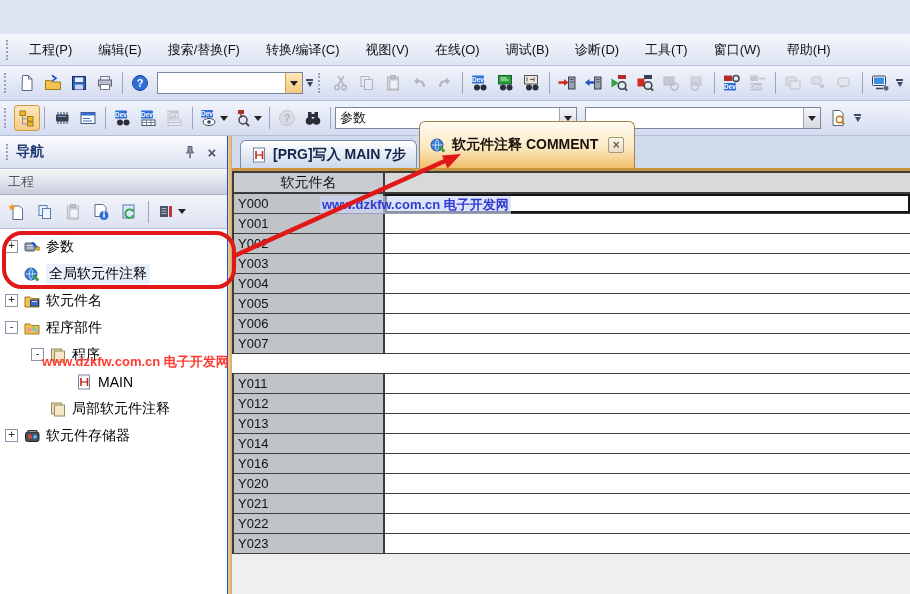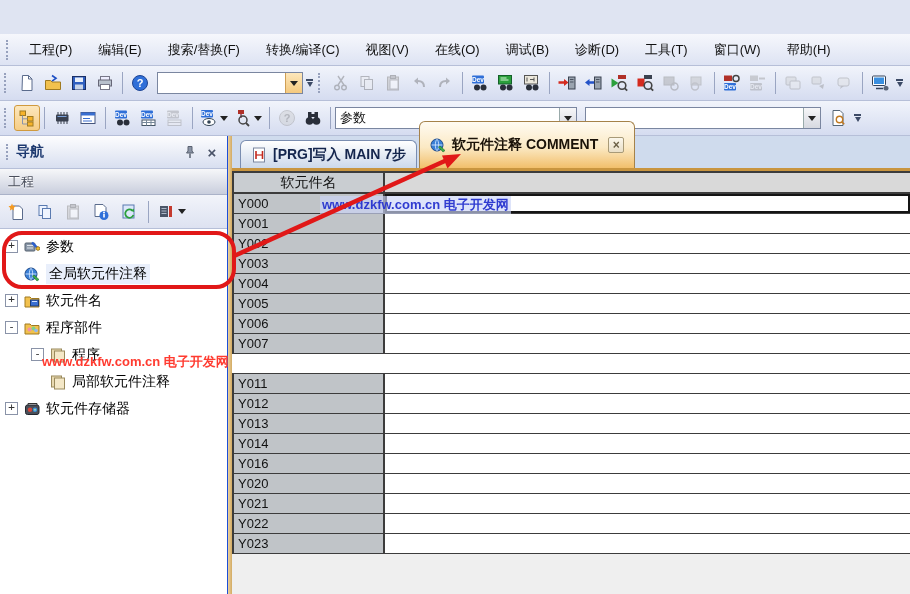--- a/index.html
+++ b/index.html
@@ -528,20 +528,31 @@
         <div class="tree-item lvl1">
           <span class="expander">-</span>
           <span class="ti">
             <svg width="16" height="16">
                 <rect x="1.5" y="2" width="10" height="11" fill="#e8d9b0" stroke="#9a8a5c"></rect>
                 <rect x="4.5" y="4" width="10" height="11" fill="#f4e8c8" stroke="#9a8a5c"></rect>
               </svg>
           </span>
           <span class="lbl">程序</span>
         </div>
+        <div class="tree-item lvl2">
+          <span class="expander empty"></span>
+          <span class="ti">
+            <svg width="16" height="16">
+                <rect x="2.5" y="1" width="11" height="14" fill="#fff" stroke="#7a86a0"></rect>
+                <path d="M5 4v8M11.5 4v8" stroke="#c4281e" stroke-width="1.6"></path>
+                <path d="M5 8h6.5" stroke="#c4281e" stroke-width="1.2"></path>
+              </svg>
+          </span>
+          <span class="lbl">MAIN</span>
+        </div>
         <div class="tree-item lvl1">
           <span class="expander empty"></span>
           <span class="ti">
             <svg width="16" height="16">
                 <rect x="1.5" y="2" width="10" height="11" fill="#e8d9b0" stroke="#9a8a5c"></rect>
                 <rect x="4.5" y="4" width="10" height="11" fill="#f4e8c8" stroke="#9a8a5c"></rect>
               </svg>
           </span>
           <span class="lbl">局部软元件注释</span>
         </div>

